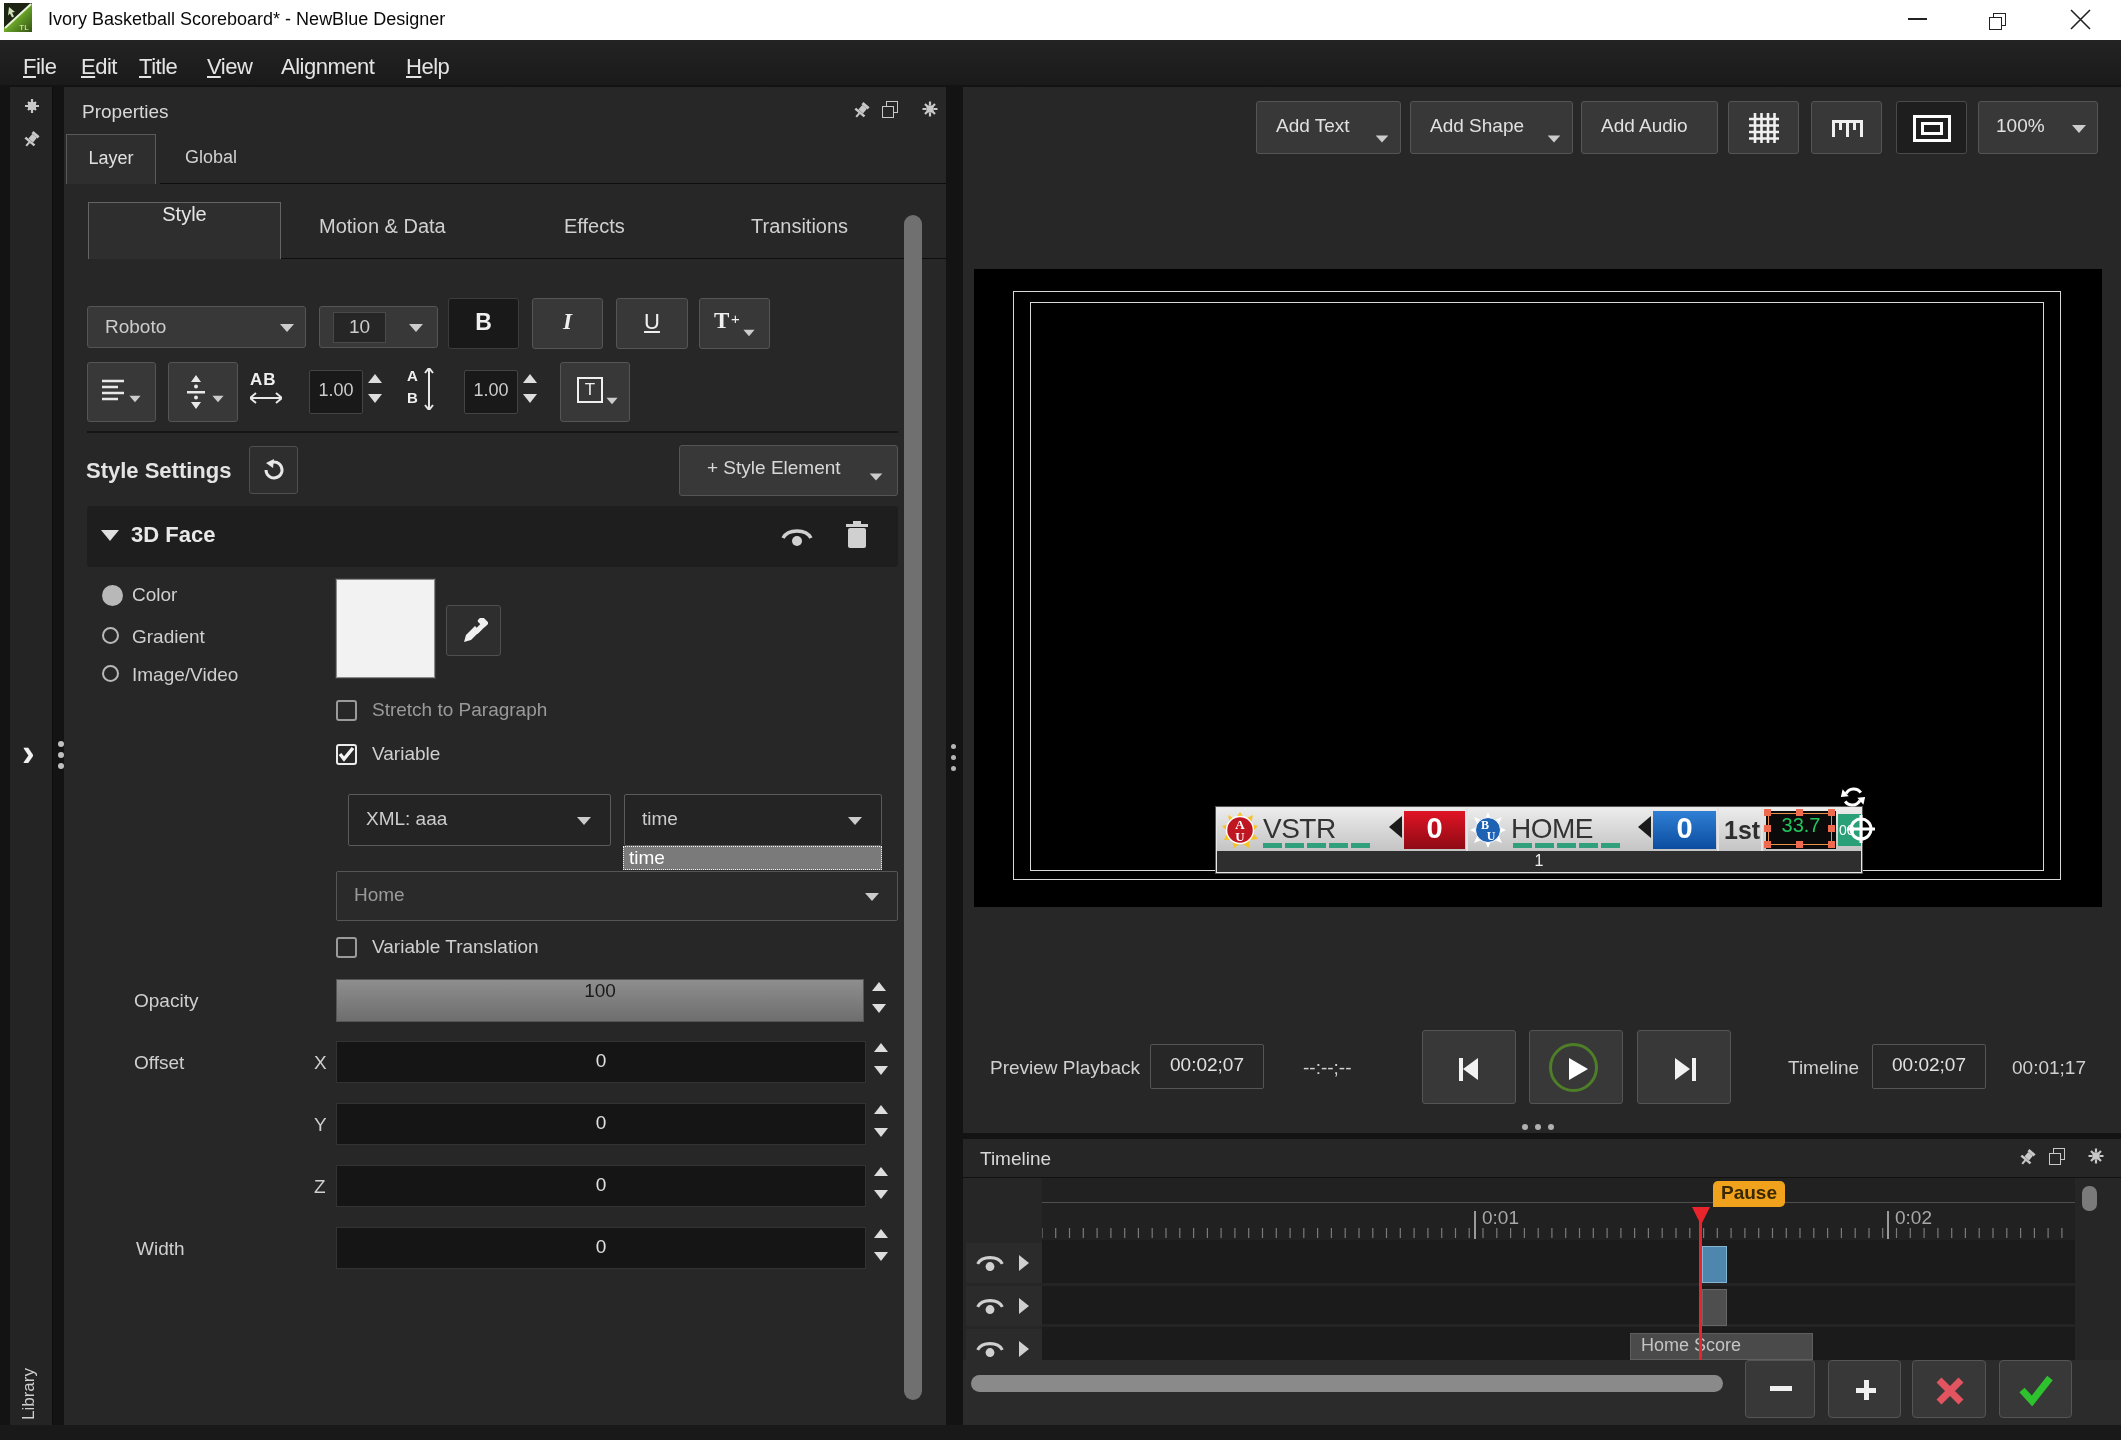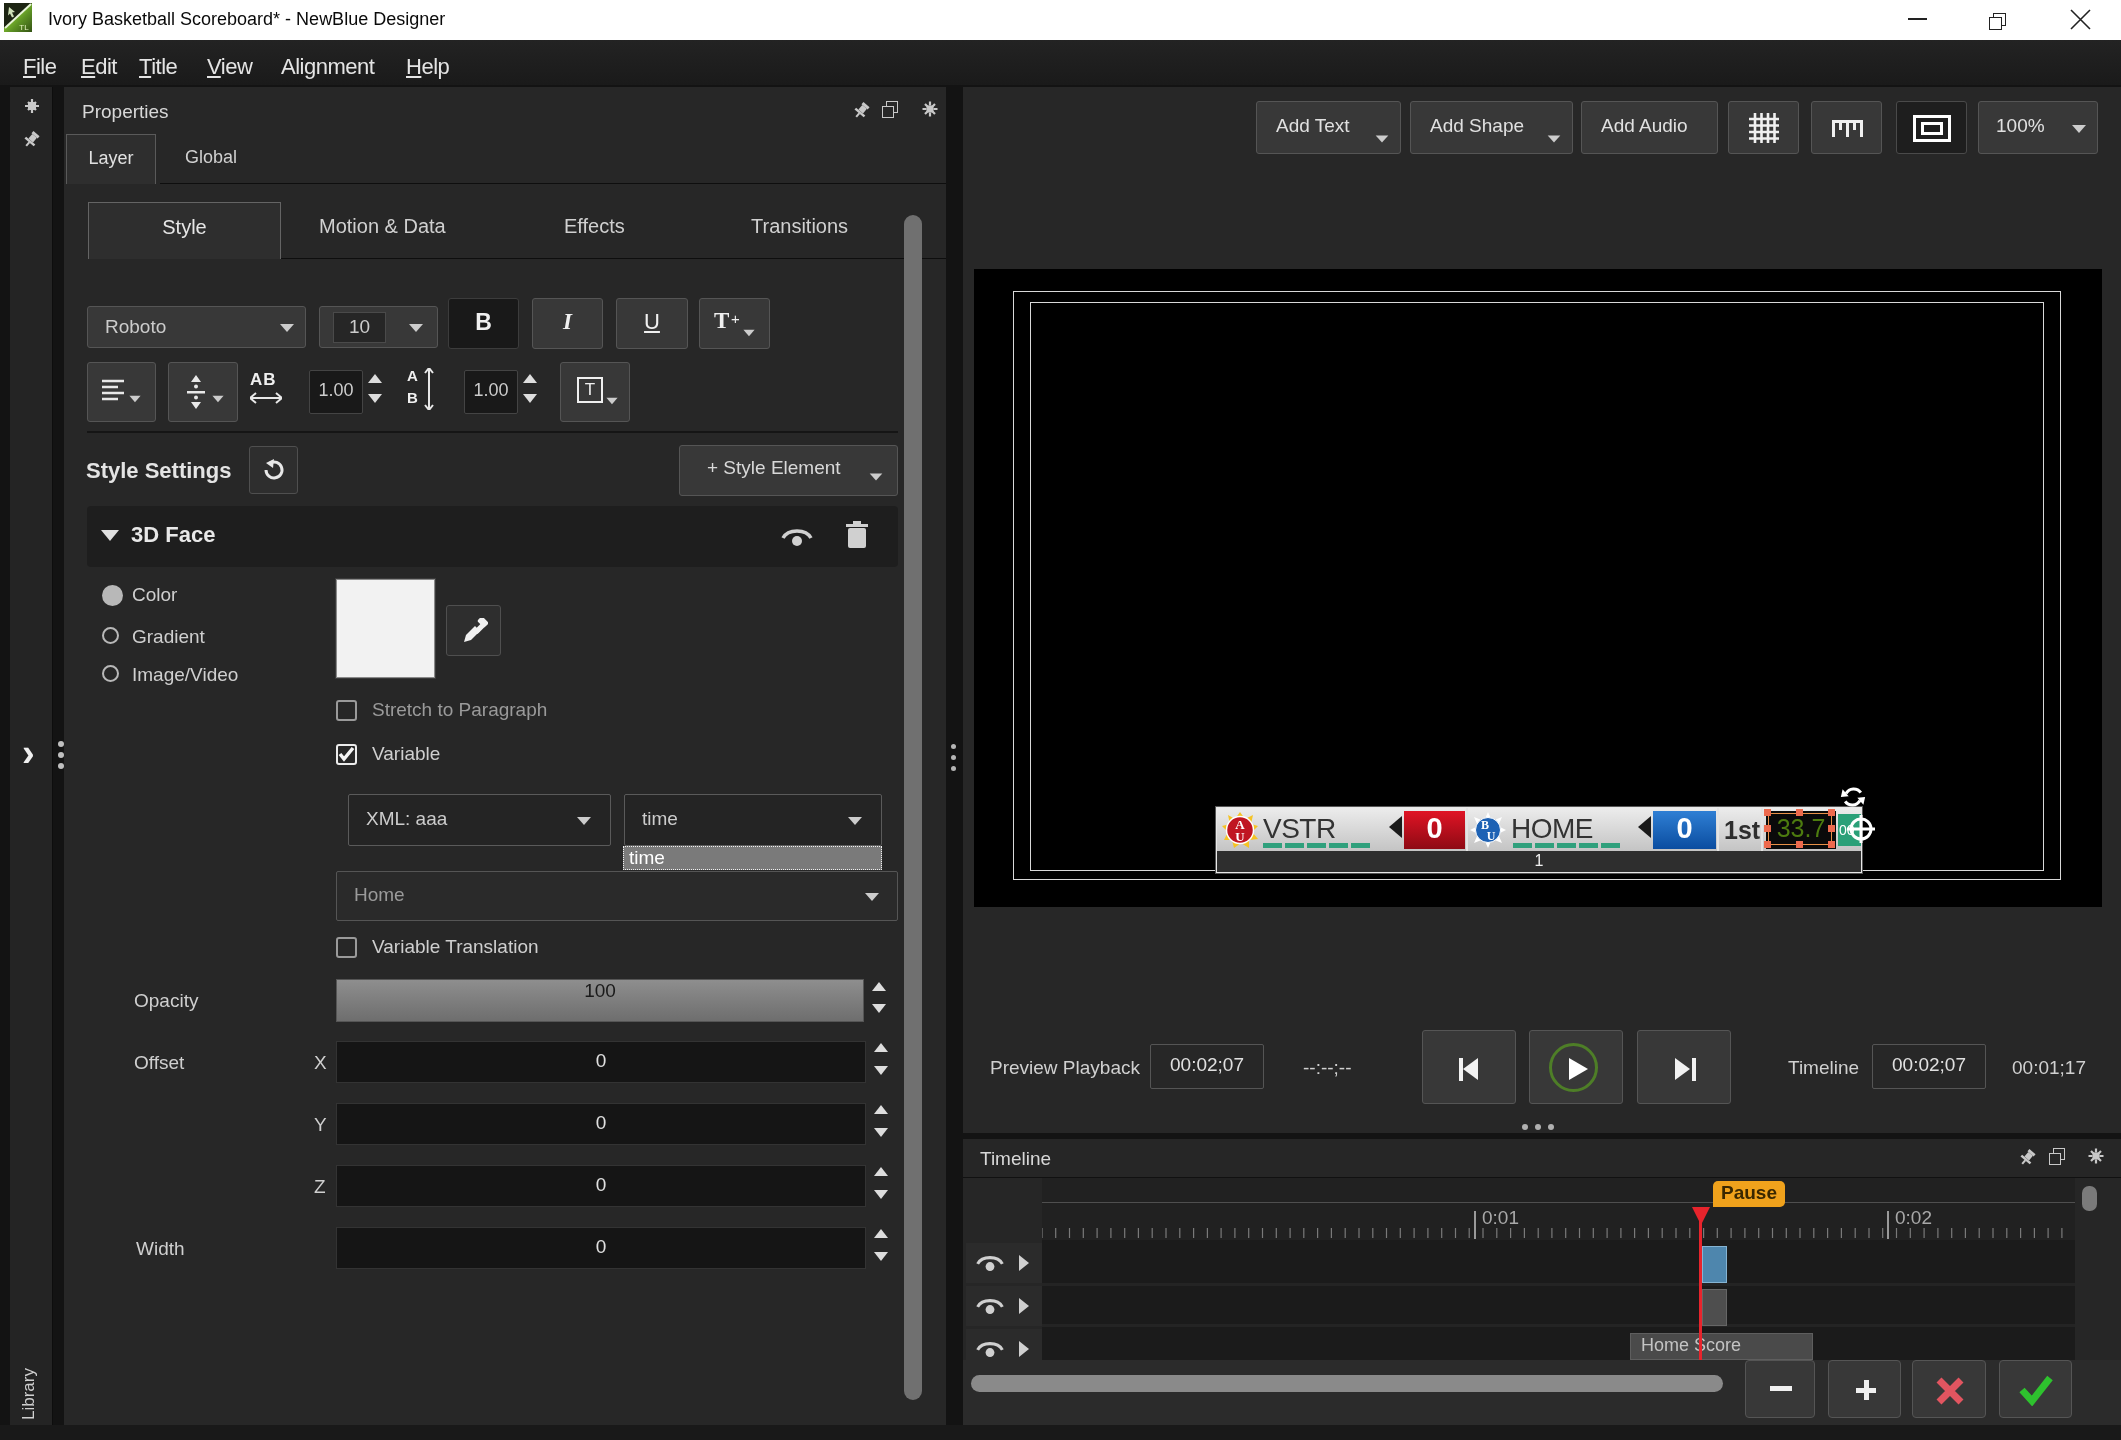--- a/index.html
+++ b/index.html
@@ -85,21 +85,21 @@
       <rect x="5.5" y="5.5" width="7" height="7" fill="#c8c8c8"></rect>
     </svg>
 
   <div class="abs" style="left:2px;top:47px;width:90px;height:50px;background:#2e2e2e;border:1px solid #5a5a5a;border-bottom:none;font-size:18px;color:#e0e0e0;">
       <div style="text-align:center;margin-top:13px;">Layer</div>
     </div>
   <div class="abs" style="left:121px;top:60px;font-size:18px;color:#d0d0d0;">Global</div>
   <div class="abs" style="left:96px;top:96px;width:786px;height:1px;background:#0e0e0e;"></div>
 
   <div class="abs" style="left:24px;top:115px;width:193px;height:57px;background:#2e2e2e;border:1.5px solid #646464;border-bottom:none;">
-      <div style="text-align:center;margin-top:13px;font-size:20px;color:#e6e6e6;">Style</div>
+      <div style="text-align:center;font-size:20px;color:#e6e6e6;">Style</div>
     </div>
   <div class="abs" style="left:255px;top:128px;font-size:20px;color:#d0d0d0;">Motion &amp; Data</div>
   <div class="abs" style="left:500px;top:128px;font-size:20px;color:#d0d0d0;">Effects</div>
   <div class="abs" style="left:687px;top:128px;font-size:20px;color:#d0d0d0;">Transitions</div>
   <div class="abs" style="left:217px;top:171px;width:665px;height:1px;background:#0e0e0e;"></div>
 
   <div class="abs btn" style="left:23px;top:219px;width:219px;height:42px;">
     <div class="abs" style="left:17px;top:9px;font-size:19px;color:#cccccc;">Roboto</div>
     <div class="abs tri-dn" style="left:192px;top:17px;"></div>
   </div>
@@ -352,21 +352,21 @@
       <div class="abs" style="left:421px;top:8px;width:0;height:0;border-top:11px solid transparent;border-bottom:11px solid transparent;border-right:13px solid #1a1a1a;"></div>
 
       <div class="abs" style="left:436px;top:3px;width:63px;height:38px;background:linear-gradient(#2f7fd4,#0b4da0);">
         <div style="text-align:center;font-size:29px;font-weight:bold;color:#fff;margin-top:1px;">0</div>
       </div>
       <div class="abs" style="left:500px;top:0;width:2px;height:43px;background:#e4e4e4;"></div>
       <div class="abs" style="left:507px;top:8px;font-size:25px;font-weight:bold;color:#2e2e2e;">1st</div>
       <div class="abs" style="left:544px;top:0;width:2px;height:43px;background:#e4e4e4;"></div>
 
       <div class="abs" style="left:549px;top:3px;width:70px;height:38px;background:#0a0a0a;">
-        <div style="text-align:center;font-size:25px;color:#4d7c0f;margin-top:3px;">33.7</div>
+        <div style="text-align:center;font-size:20px;color:#22c55e;margin-top:3px;">33.7</div>
       </div>
       <div class="abs" style="left:551px;top:5px;width:64px;height:32px;border:1.5px solid #e89148;"></div>
 
       <div class="abs" style="left:547px;top:1px;width:7px;height:7px;background:#ed6a4e;"></div>
       <div class="abs" style="left:579px;top:1px;width:7px;height:7px;background:#ed6a4e;"></div>
       <div class="abs" style="left:611px;top:1px;width:7px;height:7px;background:#ed6a4e;"></div>
       <div class="abs" style="left:547px;top:17px;width:7px;height:7px;background:#ed6a4e;"></div>
       <div class="abs" style="left:611px;top:17px;width:7px;height:7px;background:#ed6a4e;"></div>
       <div class="abs" style="left:547px;top:33px;width:7px;height:7px;background:#ed6a4e;"></div>
       <div class="abs" style="left:579px;top:33px;width:7px;height:7px;background:#ed6a4e;"></div>

